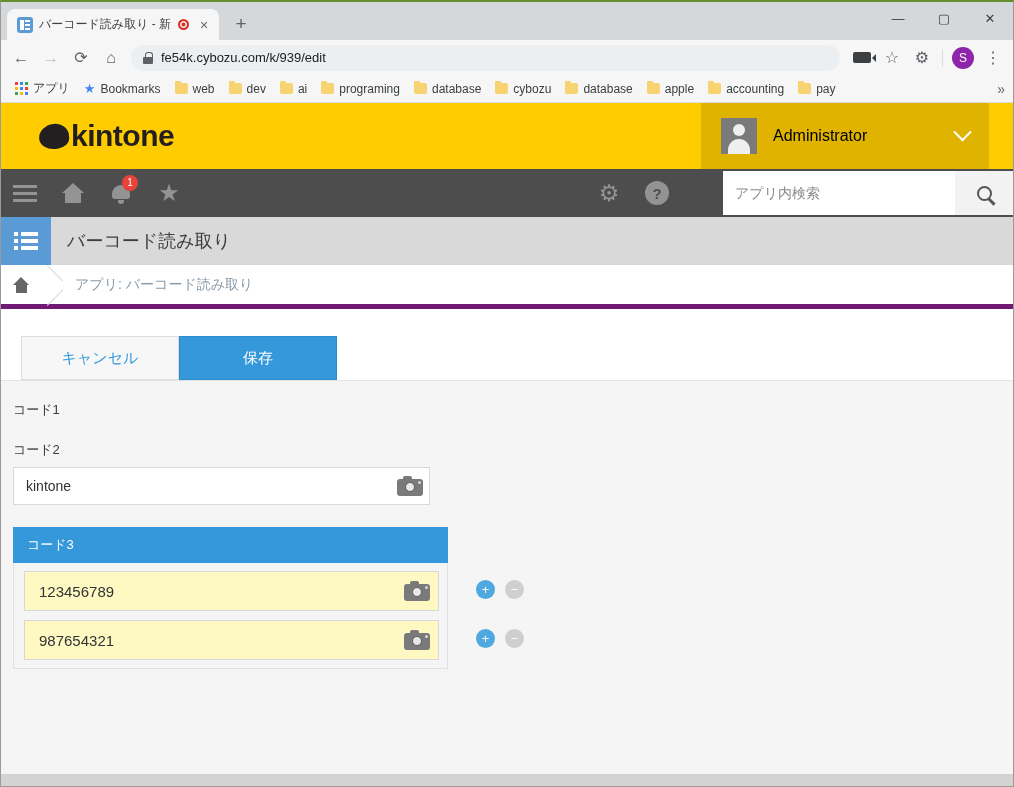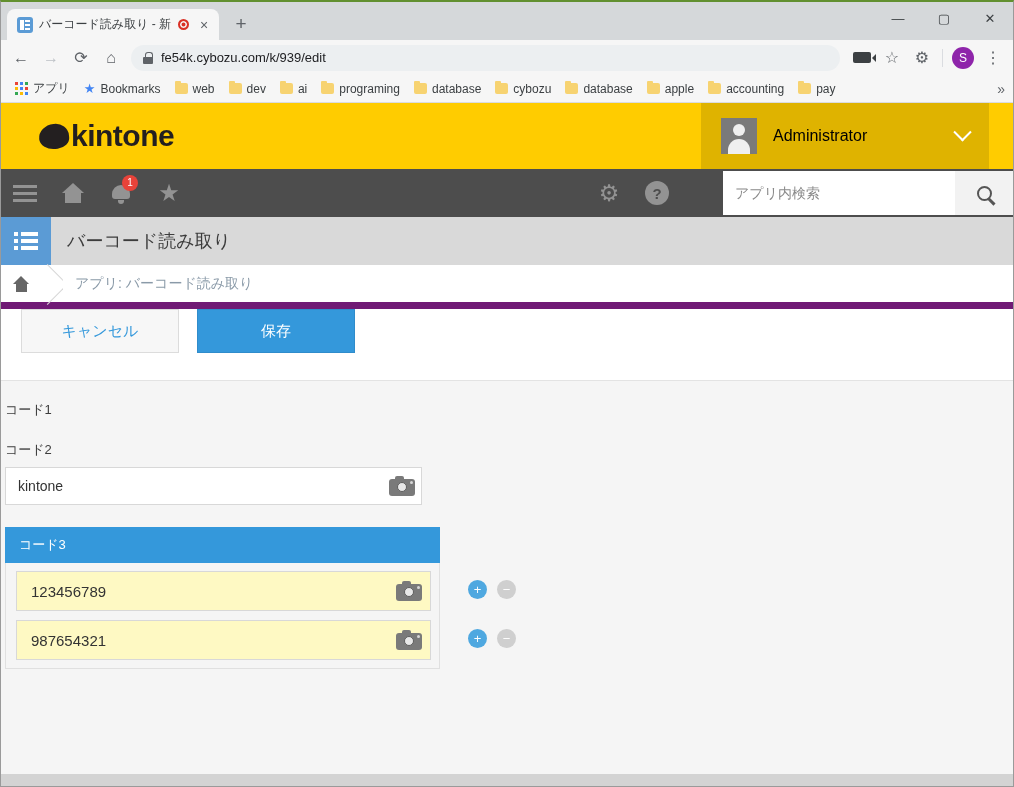--- a/index.html
+++ b/index.html
@@ -303,21 +303,21 @@
   }
   .k-appicon .rows i::before {
     content: ""; position: absolute; left: -7px; top: 0;
     width: 4px; height: 4px; background: #fff;
   }
   .k-apptitle { font-size: 18px; color: #3c3c3c; margin-left: 16px; }
 
   
   .k-crumbs {
     height: 44px; background: #fff;
-    border-bottom: 7px solid #701a75;
+    border-bottom: 5px solid #701a75;
     display: flex; align-items: center; position: relative;
   }
   .crumb-home {
     width: 40px; display: flex; align-items: center; justify-content: center;
   }
   .crumb-home .h {
     width: 17px; height: 16px; position: relative;
   }
   .crumb-home .h::before {
     content: ""; position: absolute; left: 0; top: 0;
@@ -350,38 +350,38 @@
     width: 6px; height: 4px; background: #cfcfcf; margin-left: 4px;
   }
   .pin .tip {
     width: 2px; height: 7px; background: #b5b5b5; margin-left: 6px;
   }
 
   
   .k-actions {
     height: 72px; background: #fff;
     border-bottom: 1px solid #e3e3e3;
-    display: flex; align-items: flex-start; padding-left: 20px; gap: 18px;
+    display: flex; align-items: flex-end; padding-left: 20px; 
   }
   .btn-cancel {
     width: 158px; height: 44px;
     background: #f7f7f7; border: 1px solid #dcdcdc;
     color: #3498db; font-size: 15px;
     display: flex; align-items: center; justify-content: center;
   }
   .btn-save {
     width: 158px; height: 44px;
     background: #3498db; border: 1px solid #2f8ccb;
     color: #fff; font-size: 15px;
     display: flex; align-items: center; justify-content: center;
   }
 
   
   .k-form {
-    background: #f5f5f5; padding: 20px 0 0 4px;
+    background: #f5f5f5; padding: 20px 0 0 12px;
     height: calc(100% - 278px); position: relative;
   }
   .field-label {
     font-size: 13px; color: #3c3c3c; margin-bottom: 8px;
   }
   .field-row { margin-bottom: 22px; }
   .code-input {
     width: 417px; height: 38px;
     background: #fff; border: 1px solid #d8d8d8;
     display: flex; align-items: center;

